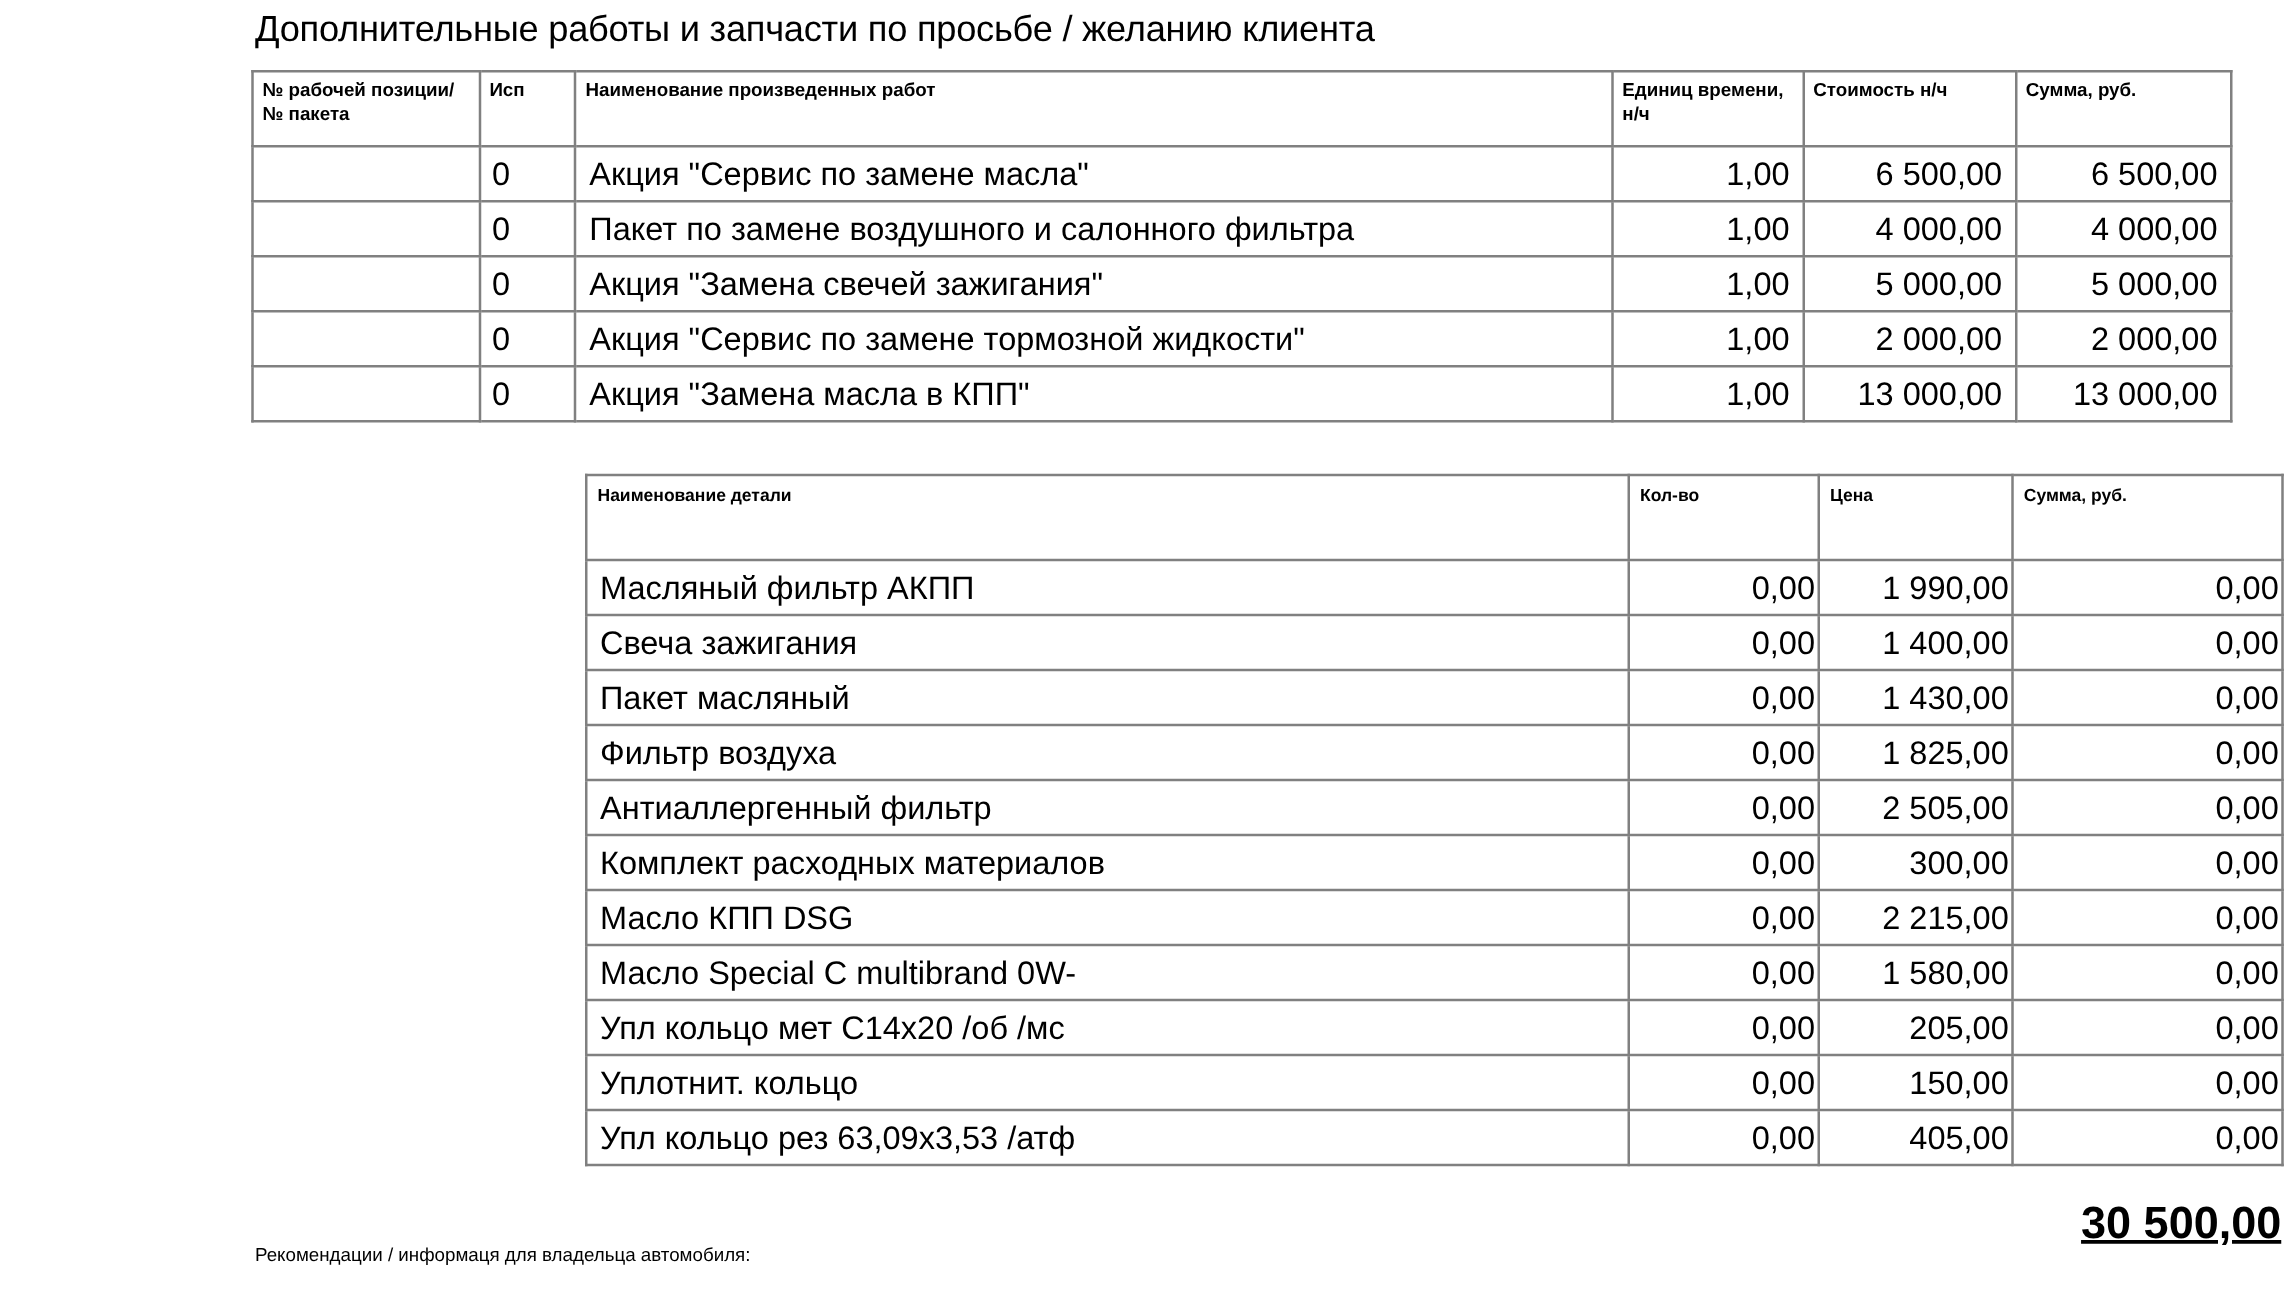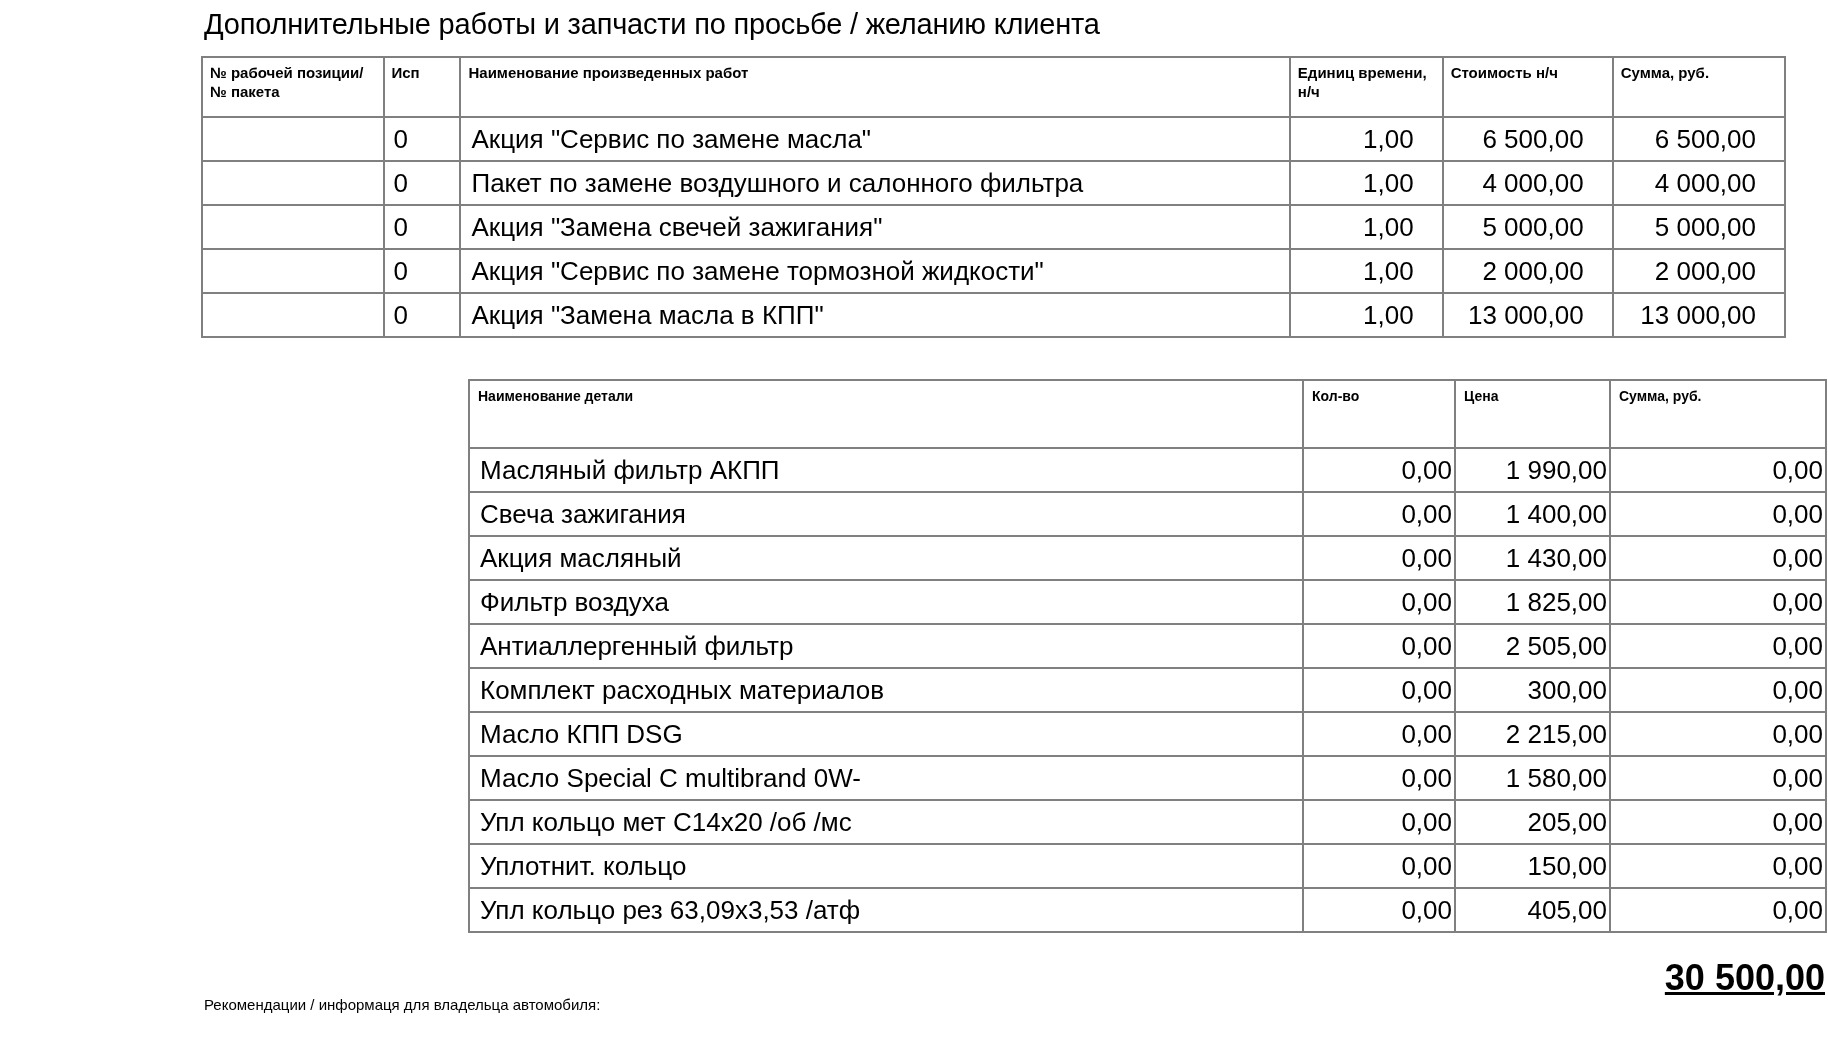--- a/index.html
+++ b/index.html
@@ -66,21 +66,21 @@
     height: 42px;
     font-size: 26px;
     line-height: 42px;
     font-weight: normal;
     padding: 0 8px;
     white-space: nowrap;
     overflow: hidden;
   }
   #works-table td.num {
     text-align: right;
-    padding-right: 28px;
+    padding-right: 10px;
   }
   #works-table td.pos { }
   #works-table td.isp { padding-left: 9px; }
   #works-table td.name { padding-left: 10px; }
 
   
   #parts-table {
     left: 468px;
     top: 379px;
     width: 1357px;
@@ -223,21 +223,21 @@
           <td class="num">1 990,00</td>
           <td class="num">0,00</td>
         </tr>
         <tr>
           <td class="pname">Свеча зажигания</td>
           <td class="num">0,00</td>
           <td class="num">1 400,00</td>
           <td class="num">0,00</td>
         </tr>
         <tr>
-          <td class="pname">Акция масляный</td>
+          <td class="pname">Пакет масляный</td>
           <td class="num">0,00</td>
           <td class="num">1 430,00</td>
           <td class="num">0,00</td>
         </tr>
         <tr>
           <td class="pname">Фильтр воздуха</td>
           <td class="num">0,00</td>
           <td class="num">1 825,00</td>
           <td class="num">0,00</td>
         </tr>

